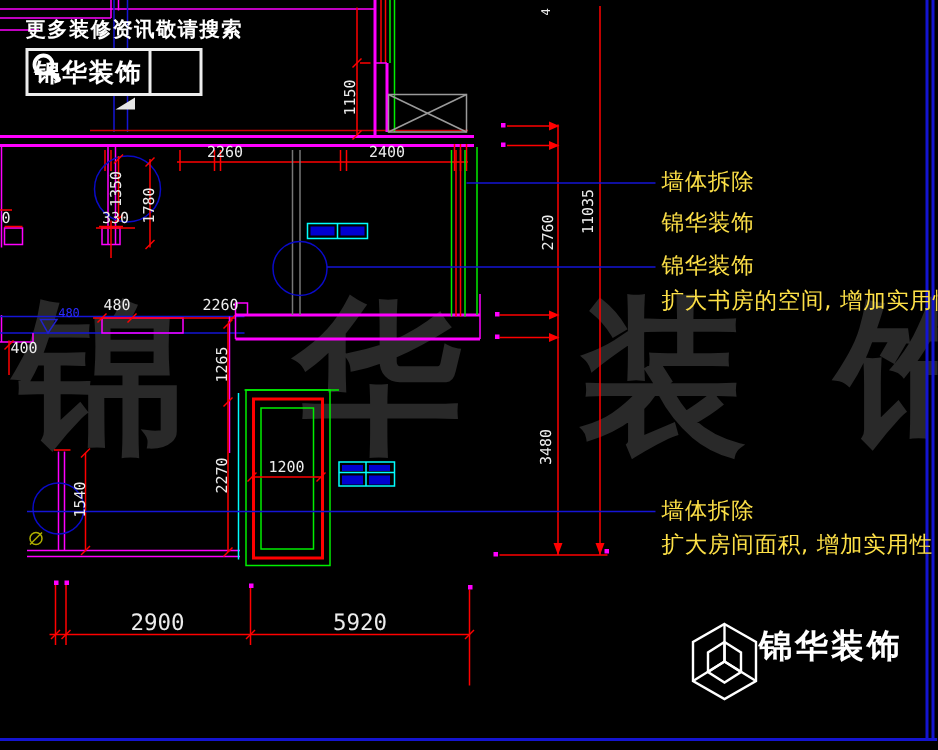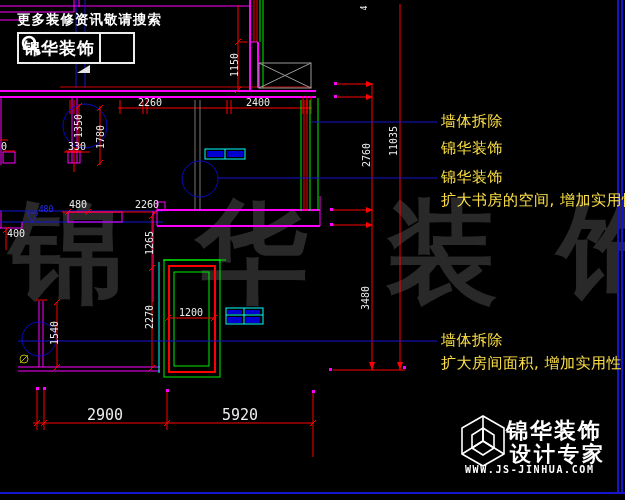--- a/index.html
+++ b/index.html
@@ -311,15 +311,13 @@
       <line x1="25" y1="2" x2="25" y2="27"></line>
       <line x1="4" y1="40" x2="25" y2="27"></line>
       <line x1="46" y1="40" x2="25" y2="27"></line>
       <polygon points="25,14 36,21 36,34 25,41 14,34 14,21"></polygon>
       <line x1="25" y1="14" x2="25" y2="27"></line>
       <line x1="14" y1="34" x2="25" y2="27"></line>
       <line x1="36" y1="34" x2="25" y2="27"></line>
     </g>
   </svg>
   <div class="footer-brand">锦华装饰</div>
-  <div class="footer-sub">设计专家</div>
-  <div class="footer-url">WWW.JS-JINHUA.COM</div>
 </div>
 
 </body></html>

